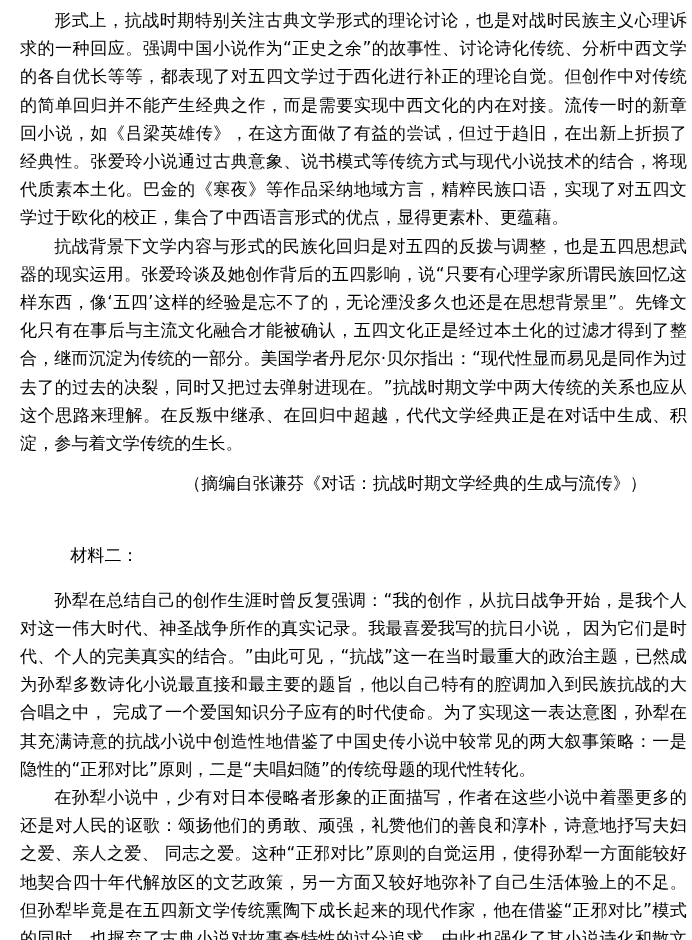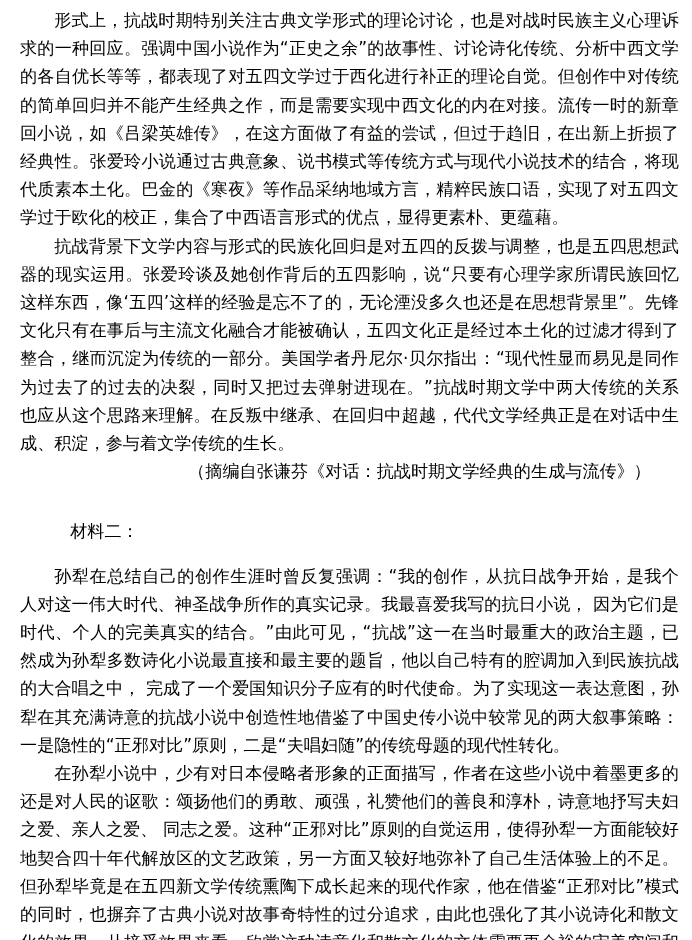--- a/index.html
+++ b/index.html
@@ -11,37 +11,37 @@
     width: 692px;
     height: 940px;
     font-family: "DejaVu Sans", "Liberation Sans", sans-serif;
     color: #000000;
     overflow: hidden;
   }
   .page {
     box-sizing: border-box;
     width: 692px;
     height: 940px;
-    padding: 6px 13px 0 20px;
+    padding: 6px 5px 0 20px;
     background: #ffffff;
   }
   .para {
     font-size: 17.1px;
     line-height: 28.2px;
     text-align: justify;
     text-justify: inter-ideograph;
     text-indent: 2em;
     margin: 0;
     letter-spacing: 0.05px;
     word-break: break-all;
   }
   .attribution {
     font-size: 17.1px;
     line-height: 28.2px;
-    margin: 0;
+    margin: 12px;
     text-align: right;
     padding-right: 28px;
     letter-spacing: 0.05px;
   }
   .section-label {
     font-size: 17.1px;
     line-height: 28.2px;
     margin: 16px;
     text-indent: 2em;
     letter-spacing: 0.05px;

